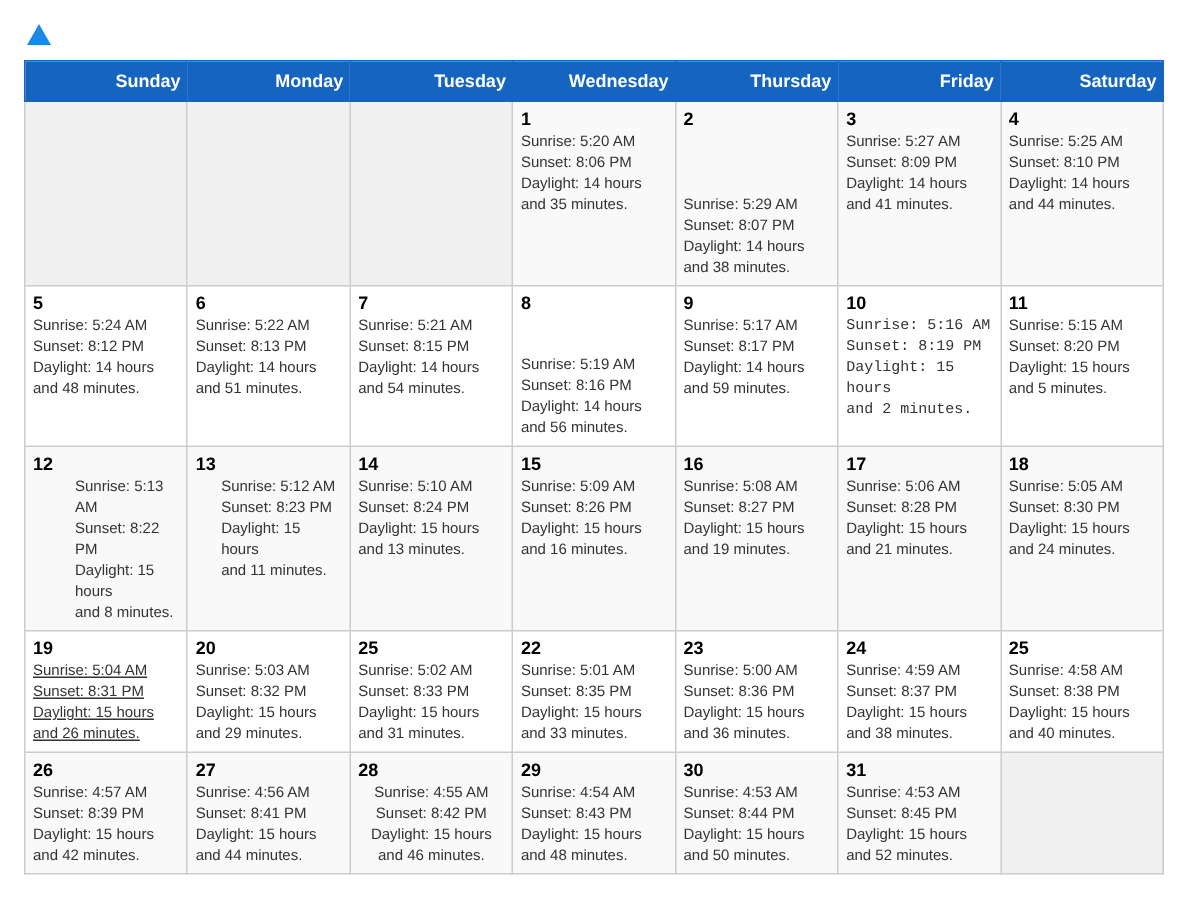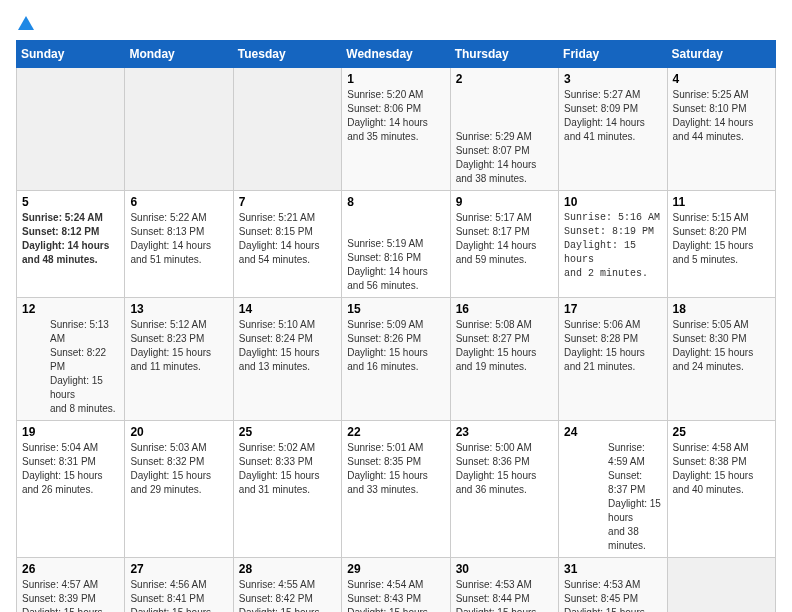--- a/index.html
+++ b/index.html
@@ -35,21 +35,21 @@
     }
     table {
       width: 100%;
       border-collapse: collapse;
       font-size: 10.5px;
     }
     thead tr th {
       background: #1565c0;
       color: #fff;
       padding: 6px 4px;
-      text-align: left;
+      text-align: right;
       font-size: 12px;
       font-weight: bold;
       border: 1px solid #1565c0;
     }
     tbody tr td {
       border: 1px solid #ccc;
       vertical-align: top;
       padding: 4px 5px;
       width: 14.28%;
       min-height: 80px;
@@ -138,21 +138,21 @@
           <span class="day-number">4</span>
           <div class="day-detail" style="white-space: pre-line;">Sunrise: 5:25 AM
 Sunset: 8:10 PM
 Daylight: 14 hours
 and 44 minutes.</div>
         </td>
       </tr>
       <tr>
         <td>
           <span class="day-number">5</span>
-          <div class="day-detail" style="white-space: pre-line; font-weight: bold;">Sunrise: 5:24 AM
+          <div class="day-detail" style="white-space: pre-line;">Sunrise: 5:24 AM
 Sunset: 8:12 PM
 Daylight: 14 hours
 and 48 minutes.</div>
         </td>
         <td>
           <span class="day-number">6</span>
           <div class="day-detail" style="white-space: pre-line;">Sunrise: 5:22 AM
 Sunset: 8:13 PM
 Daylight: 14 hours
 and 51 minutes.</div>
@@ -196,21 +196,21 @@
       <tr>
         <td>
           <span class="day-number">12</span>
           <div class="day-detail" style="white-space: pre-line; margin-left: 28px;">Sunrise: 5:13 AM
 Sunset: 8:22 PM
 Daylight: 15 hours
 and 8 minutes.</div>
         </td>
         <td>
           <span class="day-number">13</span>
-          <div class="day-detail" style="white-space: pre-line;">Sunrise: 5:12 AM
+          <div class="day-detail" style="white-space: pre-line; margin-left: 17px;">Sunrise: 5:12 AM
 Sunset: 8:23 PM
 Daylight: 15 hours
 and 11 minutes.</div>
         </td>
         <td>
           <span class="day-number">14</span>
           <div class="day-detail" style="white-space: pre-line;">Sunrise: 5:10 AM
 Sunset: 8:24 PM
 Daylight: 15 hours
 and 13 minutes.</div>
@@ -240,21 +240,21 @@
           <span class="day-number">18</span>
           <div class="day-detail" style="white-space: pre-line;">Sunrise: 5:05 AM
 Sunset: 8:30 PM
 Daylight: 15 hours
 and 24 minutes.</div>
         </td>
       </tr>
       <tr>
         <td>
           <span class="day-number">19</span>
-          <div class="day-detail" style="white-space: pre-line;">Sunrise: 5:04 AM
+          <div class="day-detail" style="white-space: pre-line; text-decoration: underline;">Sunrise: 5:04 AM
 Sunset: 8:31 PM
 Daylight: 15 hours
 and 26 minutes.</div>
         </td>
         <td>
           <span class="day-number">20</span>
           <div class="day-detail" style="white-space: pre-line;">Sunrise: 5:03 AM
 Sunset: 8:32 PM
 Daylight: 15 hours
 and 29 minutes.</div>
@@ -275,21 +275,21 @@
         </td>
         <td>
           <span class="day-number">23</span>
           <div class="day-detail" style="white-space: pre-line;">Sunrise: 5:00 AM
 Sunset: 8:36 PM
 Daylight: 15 hours
 and 36 minutes.</div>
         </td>
         <td>
           <span class="day-number">24</span>
-          <div class="day-detail" style="white-space: pre-line; margin-left: 44px;">Sunrise: 4:59 AM
+          <div class="day-detail" style="white-space: pre-line;">Sunrise: 4:59 AM
 Sunset: 8:37 PM
 Daylight: 15 hours
 and 38 minutes.</div>
         </td>
         <td>
           <span class="day-number">25</span>
           <div class="day-detail" style="white-space: pre-line;">Sunrise: 4:58 AM
 Sunset: 8:38 PM
 Daylight: 15 hours
 and 40 minutes.</div>
@@ -305,21 +305,21 @@
         </td>
         <td>
           <span class="day-number">27</span>
           <div class="day-detail" style="white-space: pre-line;">Sunrise: 4:56 AM
 Sunset: 8:41 PM
 Daylight: 15 hours
 and 44 minutes.</div>
         </td>
         <td>
           <span class="day-number">28</span>
-          <div class="day-detail" style="white-space: pre-line;">Sunrise: 4:55 AM
+          <div class="day-detail" style="white-space: pre-line; text-align: center;">Sunrise: 4:55 AM
 Sunset: 8:42 PM
 Daylight: 15 hours
 and 46 minutes.</div>
         </td>
         <td>
           <span class="day-number">29</span>
           <div class="day-detail" style="white-space: pre-line;">Sunrise: 4:54 AM
 Sunset: 8:43 PM
 Daylight: 15 hours
 and 48 minutes.</div>

